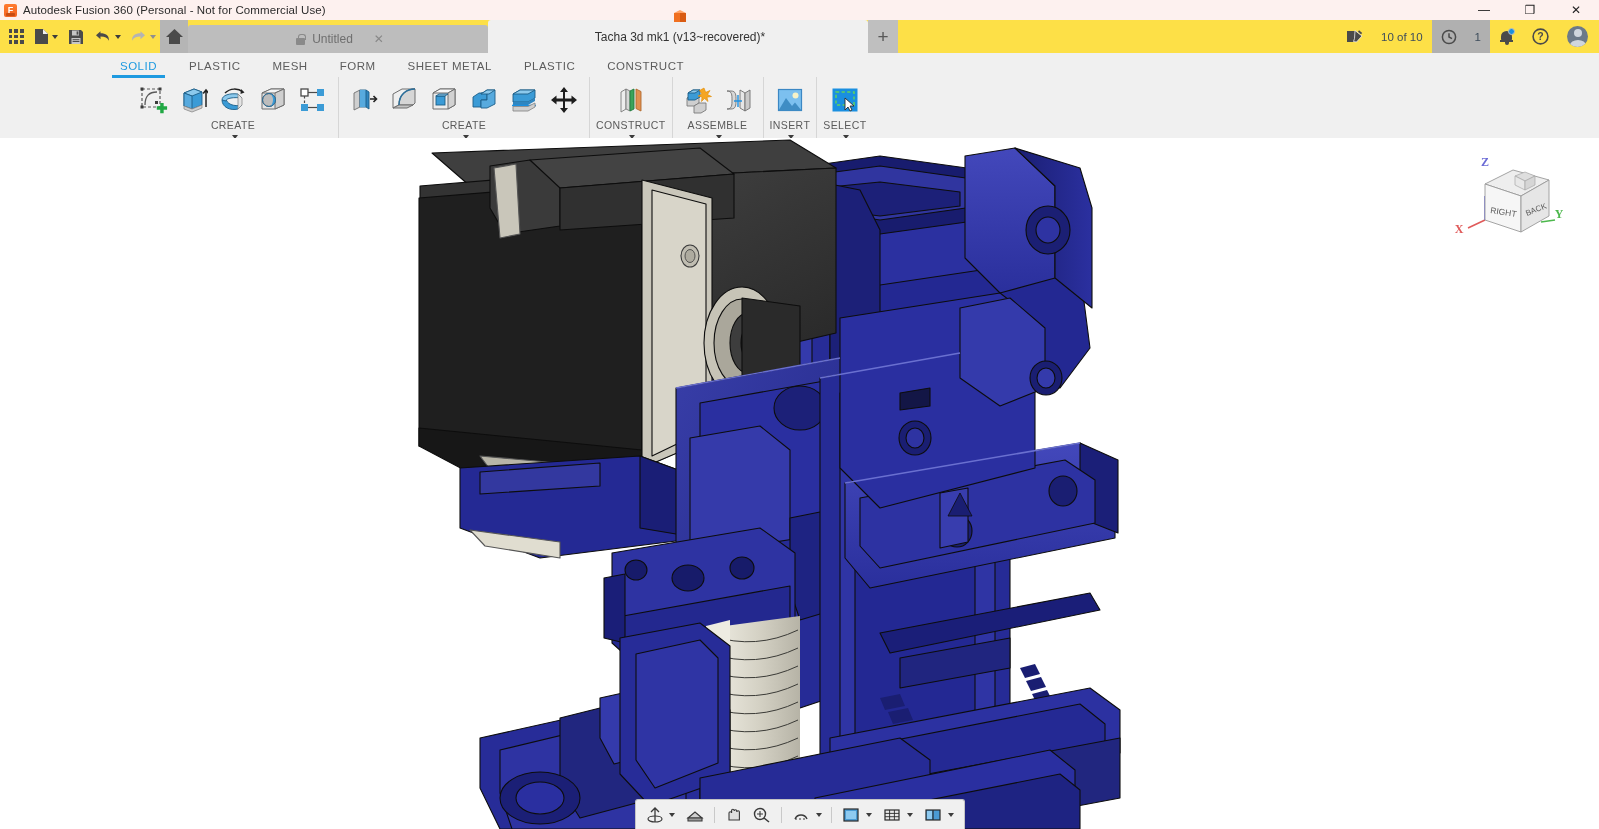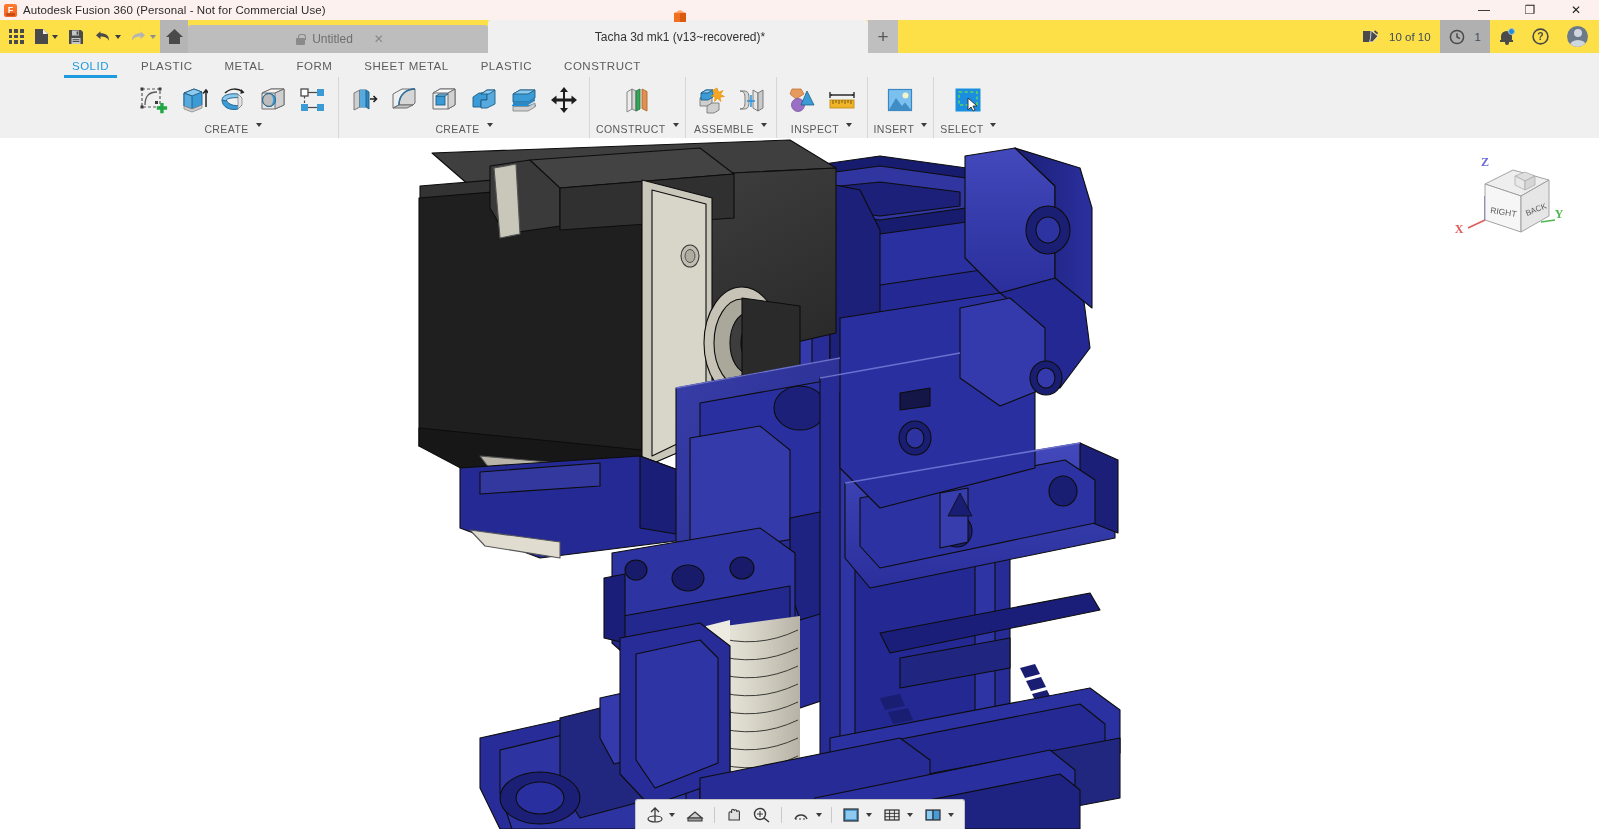--- a/index.html
+++ b/index.html
@@ -68,41 +68,41 @@
      border:1.4px solid #8a8a8a;border-bottom:none;border-radius:3px 3px 0 0;}
   .lock-ic:after{content:"";position:absolute;left:0;bottom:0;width:9px;height:6.5px;
      background:#8a8a8a;border-radius:1px;}
   .cube-ic{width:12px;height:13px;flex:none;position:relative;}
   .cube-ic .top{position:absolute;top:0;left:0;width:0;height:0;
      border-left:6px solid transparent;border-right:6px solid transparent;border-bottom:3.6px solid #ffa366;}
   .cube-ic .l{position:absolute;top:3.4px;left:0;width:6px;height:9px;background:#f07020;}
   .cube-ic .r{position:absolute;top:3.4px;left:6px;width:6px;height:9px;background:#d95b12;}
 
   .tabbar-right{ display:flex;align-items:center;height:33px;padding-right:2px; }
-  .tb-item{ height:33px;display:flex;align-items:center;gap:10px;padding:0 9px;
+  .tb-item{ height:33px;display:flex;align-items:center;gap:18px;padding:0 9px;
             font-size:11.5px;color:#3e4d5c;}
   .tb-item.hl{ background:#b0b0b0; }
   .plus-btn{width:30px;height:33px;display:flex;align-items:center;justify-content:center;
     font-size:19px;color:#585858;background:#bfbfbf;}
   .avatar{ width:21px;height:21px;border-radius:50%;background:#6c7a89;position:relative;overflow:hidden;}
   .avatar:before{content:"";position:absolute;left:50%;top:3px;transform:translateX(-50%);
      width:8px;height:8px;border-radius:50%;background:#cfd6dd;}
   .avatar:after{content:"";position:absolute;left:50%;bottom:-4px;transform:translateX(-50%);
      width:16px;height:11px;border-radius:50% 50% 0 0;background:#cfd6dd;}
   .bell{position:relative;width:15px;height:16px;}
   .bell .b{position:absolute;left:2px;top:2px;width:11px;height:10px;background:#4a4a4a;
      border-radius:5.5px 5.5px 2px 2px;}
   .bell .c{position:absolute;left:1px;bottom:3px;width:13px;height:1.6px;background:#4a4a4a;}
   .bell .d{position:absolute;left:5.5px;bottom:0px;width:4px;height:3px;background:#4a4a4a;border-radius:0 0 3px 3px;}
   .bell .dot{position:absolute;right:-1px;top:-1px;width:7px;height:7px;border-radius:50%;
      background:#1a8fe0;border:1.3px solid #c0c0c0;}
 
   
   .ribbon{ background:#f0f0f0; height:85px; position:relative; }
-  .ribbon-tabs{ display:flex;align-items:flex-end;height:22px;padding-left:56px;gap:0; }
+  .ribbon-tabs{ display:flex;align-items:flex-end;height:22px;padding-left:104px;gap:0; }
   .rtab{ font-size:11.5px;color:#5c5c5c;letter-spacing:.5px;padding:0 16px 3px;position:relative; }
   .rtab.active{ color:#1e9ae0; font-weight:normal; }
   .rtab.active:after{
     content:"";position:absolute;left:8px;right:8px;bottom:-3px;height:3px;background:#1e9ae0;
   }
 
   .designbox{
     position:absolute;left:10px;top:3px;width:110px;height:55px;background:#f0f0f0;
     border:1px solid #c9c9c9;border-radius:4px;display:flex;align-items:center;justify-content:center;
     gap:6px;
@@ -110,22 +110,22 @@
   .designbox .dlabel{ font-size:11.5px;color:#3b3b3b;letter-spacing:.4px;}
 
   .panels{
     display:flex;align-items:flex-start;height:63px;padding-left:128px;
     border-top:2px solid #1e9ae0; border-top-color:transparent;
   }
   .panel{ display:flex;flex-direction:column;align-items:center;
           border-right:1px solid #d6d6d6;padding:0 6px;height:62px;justify-content:space-between;}
   .panel:last-child{border-right:none;}
   .panel-row{ display:flex;align-items:center;gap:2px;padding-top:4px;height:42px;}
-  .panel-label{ font-size:10.5px;color:#5a5a5a;letter-spacing:.4px;display:flex;align-items:flex-start;gap:4px;
-                padding-bottom:4px;}
+  .panel-label{ font-size:10.5px;color:#5a5a5a;letter-spacing:.4px;display:flex;align-items:center;gap:4px;
+                padding-bottom:4px;flex-direction:column;}
   .tool{ width:38px;height:38px;display:flex;align-items:center;justify-content:center;border-radius:2px;}
   .tool svg{ display:block; }
 
   
   .canvas{
     position:absolute;left:0;top:138px;width:1599px;height:691px;
     background:#ffffff; overflow:hidden;
   }
   .model-wrap{ position:absolute;left:0;top:0;width:1599px;height:691px; }
 
@@ -270,21 +270,21 @@
     </div>
   </div>
 </div>
 
 <div class="ribbon">
 
 
   <div class="ribbon-tabs">
     <div class="rtab active">SOLID</div>
     <div class="rtab">PLASTIC</div>
-    <div class="rtab">METAL</div>
+    <div class="rtab">MESH</div>
     <div class="rtab">FORM</div>
     <div class="rtab">SHEET METAL</div>
     <div class="rtab">PLASTIC</div>
     <div class="rtab">CONSTRUCT</div>
   </div>
 
   <div class="panels">
 
     <div class="panel">
       <div class="panel-row">
@@ -439,44 +439,20 @@
             <path d="M11 16 H19" stroke="#1a8fe0" stroke-width="1.4"></path>
           </svg>
         </div>
       </div>
       <div class="panel-label">
         <span>ASSEMBLE</span>
         <span class="caret"></span>
       </div>
     </div>
 
-    <div class="panel">
-      <div class="panel-row">
-        <div class="tool">
-          <svg width="30" height="30" viewBox="0 0 30 30">
-            <path d="M5 4 L14 4 L17 9 L9 14 L3 9 Z" fill="#e79a5e" stroke="#c27435" stroke-width="0.8"></path>
-            <circle cx="11" cy="20" r="6.5" fill="#9a6fc4" stroke="#7550a0" stroke-width="0.8"></circle>
-            <path d="M20 6 L27 20 L14 20 Z" fill="#3b9bd6" stroke="#1d5f88" stroke-width="0.8"></path>
-          </svg>
-        </div>
-        <div class="tool">
-          <svg width="30" height="30" viewBox="0 0 30 30">
-            <path d="M3 7 V13 M27 7 V13 M3 10 H27" stroke="#2b2b2b" stroke-width="1.4" fill="none"></path>
-            <path d="M5 9 L3 10 L5 11 Z" fill="#2b2b2b"></path>
-            <path d="M25 9 L27 10 L25 11 Z" fill="#2b2b2b"></path>
-            <rect x="3" y="15" width="24" height="8" fill="#f0b429" stroke="#c28f14" stroke-width="0.9"></rect>
-            <path d="M6 15 V19 M9 15 V18 M12 15 V19 M15 15 V18 M18 15 V19 M21 15 V18 M24 15 V19" stroke="#7a5b0a" stroke-width="1"></path>
-          </svg>
-        </div>
-      </div>
-      <div class="panel-label">
-        <span>INSPECT</span>
-        <span class="caret"></span>
-      </div>
-    </div>
 
     <div class="panel">
       <div class="panel-row">
         <div class="tool">
           <svg width="30" height="30" viewBox="0 0 30 30">
             <rect x="3.5" y="4.5" width="23" height="21" fill="#7cc0ef" stroke="#3b87c4" stroke-width="1.2"></rect>
             <circle cx="20.5" cy="10.5" r="3" fill="#f7f3c8"></circle>
             <path d="M3.5 25.5 L11 13 L17 21 L20 17.5 L26.5 25.5 Z" fill="#3f8dc4"></path>
           </svg>
         </div>

